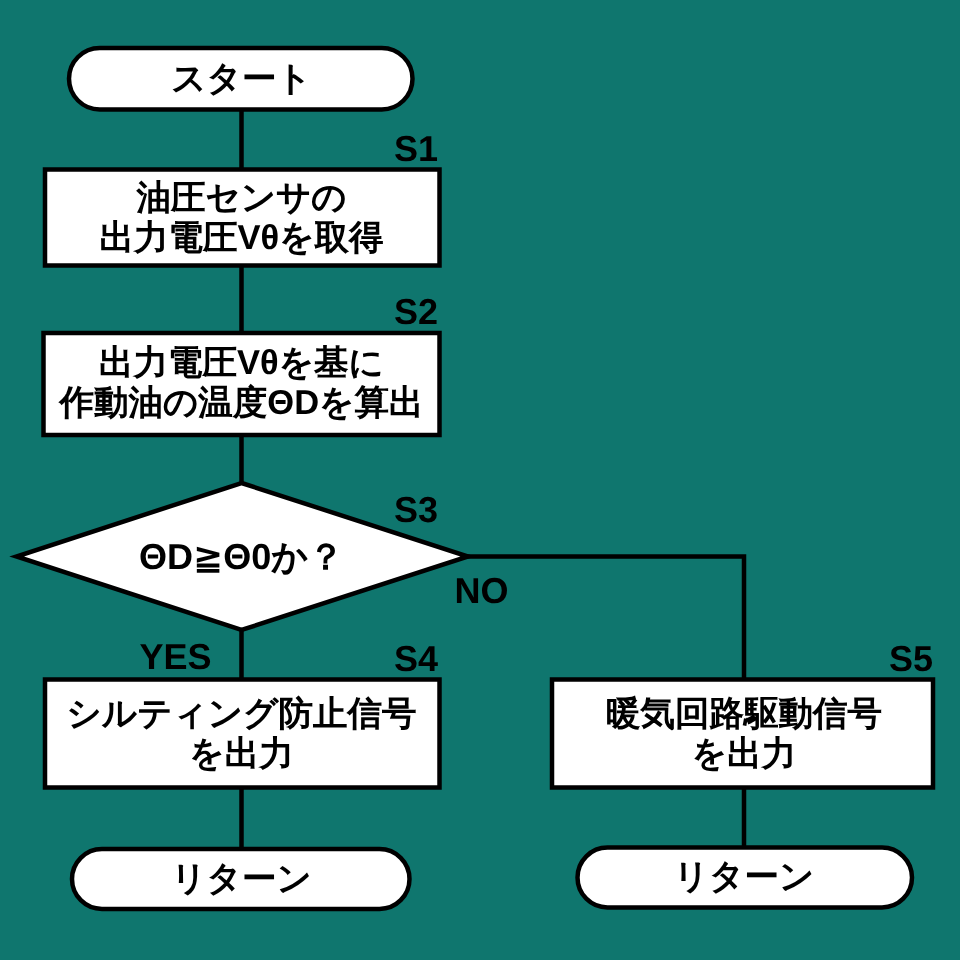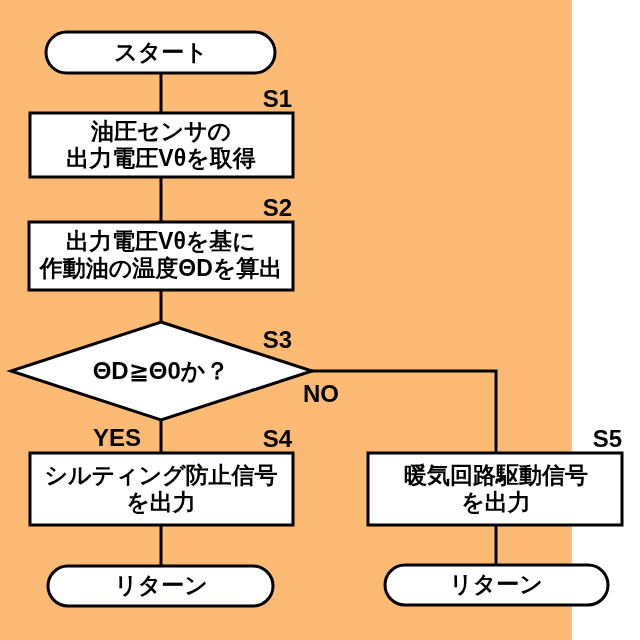--- a/index.html
+++ b/index.html
@@ -8,23 +8,23 @@
     background: #ffffff;
   }
   body {
     width: 640px;
     height: 640px;
     overflow: hidden;
     font-family: "Liberation Sans", "DejaVu Sans", sans-serif;
   }
   #flowchart-root {
     position: relative;
-    width: 572px;
+    width: 640px;
     height: 640px;
-    background: #fdba74;
+    background: #0f766e;
   }
   svg#flow-svg {
     display: block;
     width: 640px;
     height: 640px;
   }
   .node-shape {
     fill: #ffffff;
     stroke: #000000;
     stroke-width: 3;

